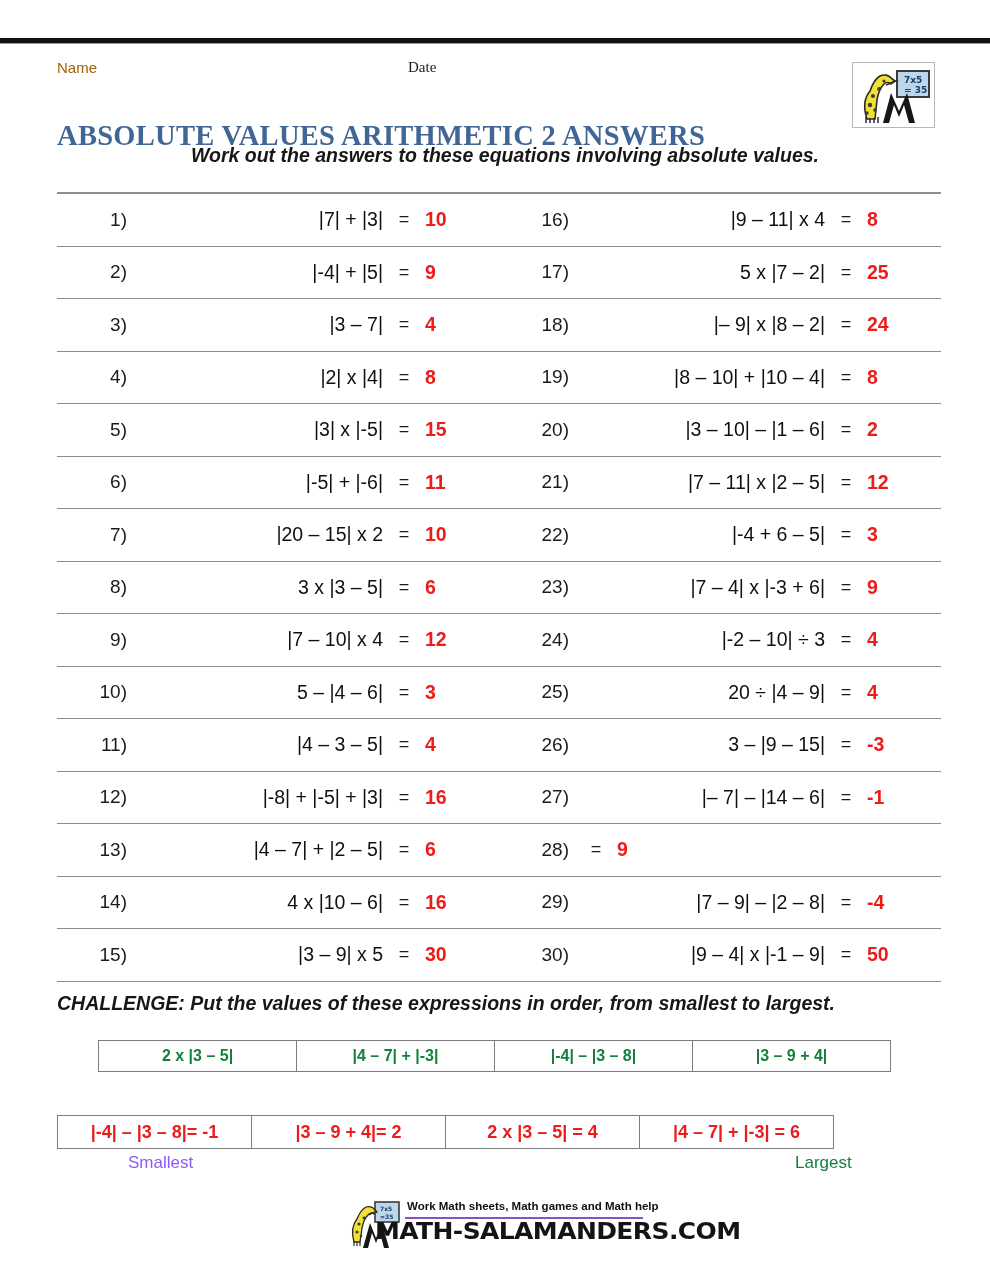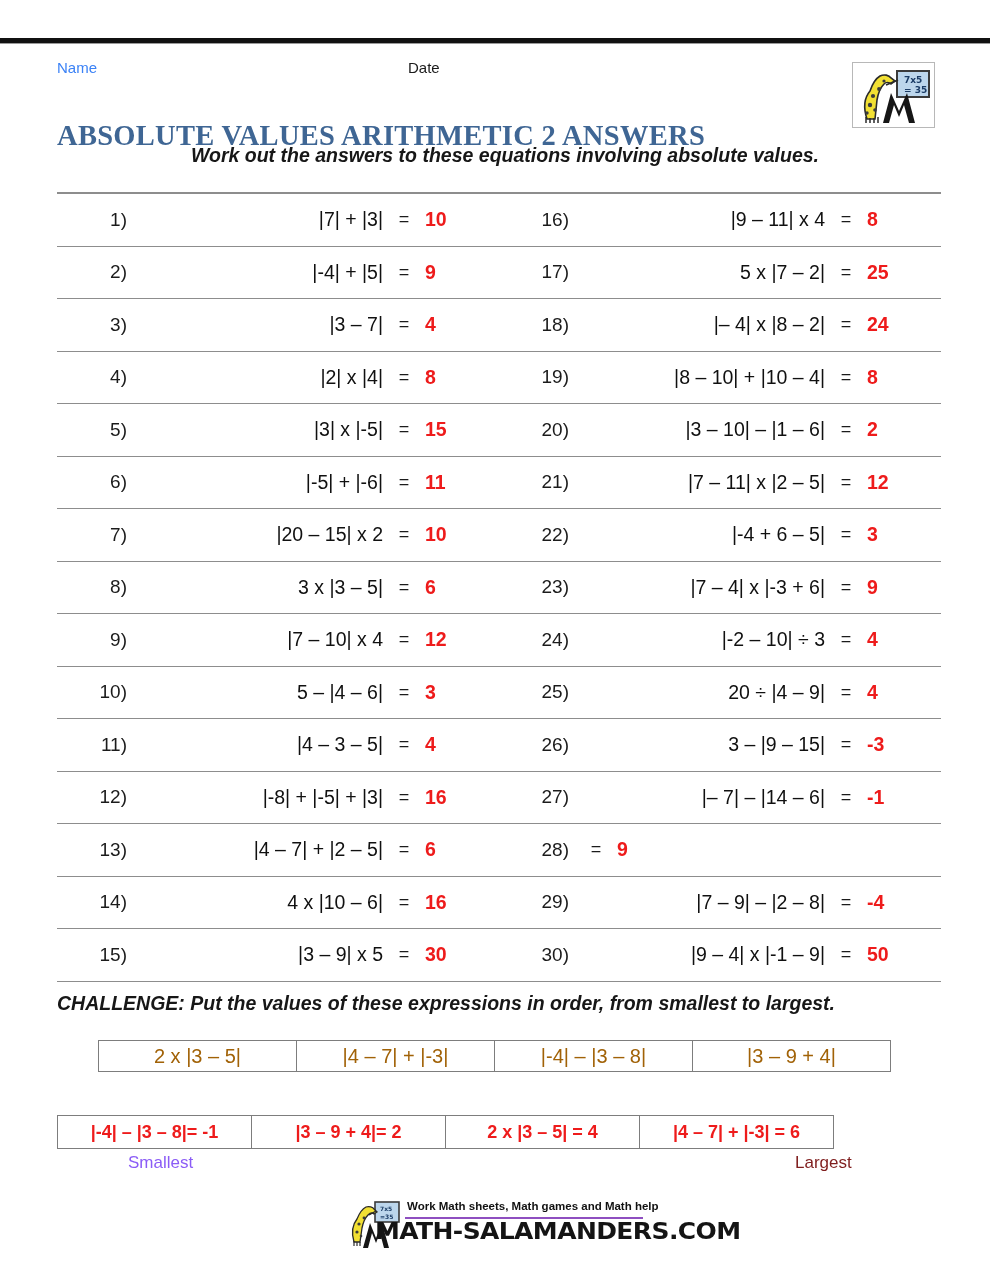--- a/index.html
+++ b/index.html
@@ -31,27 +31,28 @@
     height: 5px;
     background: #111111;
     border-bottom: 1px solid #9a9a9a;
   }
 
   
   .name-label {
     position: absolute;
     left: 57px; top: 59px;
     font-size: 15px;
-    color: #3b82f6;
+    color: #a16207;
   }
   .date-label {
     position: absolute;
     left: 408px; top: 59px;
     font-size: 15px;
     color: #1b1b1b;
+    font-family: Liberation Serif, serif;
   }
   .page-title {
     position: absolute;
     left: 57px; top: 101px;
     font-family: "Liberation Serif", serif;
     font-size: 28.5px;
     letter-spacing: 0.3px;
     color: #3f6694;
     white-space: nowrap;
   }
@@ -151,23 +152,24 @@
     border: 1px solid #7d7d7d;
     box-sizing: border-box;
     background: #ffffff;
   }
   .challenge-cell {
     flex: 1;
     border-left: 1px solid #7d7d7d;
     display: flex;
     align-items: center;
     justify-content: center;
-    font-size: 20px;
-    color: #a16207;
-    white-space: nowrap;
+    font-size: 16px;
+    color: #15803d;
+    white-space: nowrap;
+    font-weight: bold;
   }
   .challenge-cell:first-child { border-left: none; }
 
   .answer-row {
     position: absolute;
     left: 57px; top: 1115px;
     width: 777px;
     height: 34px;
     display: flex;
     border: 1px solid #7d7d7d;
@@ -190,21 +192,21 @@
   .smallest-label {
     position: absolute;
     left: 128px; top: 1153px;
     font-size: 17px;
     color: #8b5cf6;
   }
   .largest-label {
     position: absolute;
     left: 795px; top: 1153px;
     font-size: 17px;
-    color: #7f1d1d;
+    color: #15803d;
   }
 
   
   .footer {
     position: absolute;
     left: 0; top: 1196px;
     width: 990px;
     display: flex;
     justify-content: center;
     align-items: flex-start;
@@ -315,21 +317,21 @@
       </div>
       <div class="prow">
         <div class="pcell">
           <span class="pnum">3)</span>
           <span class="pexpr">|3 – 7|</span>
           <span class="peq">=</span>
           <span class="pans">4</span>
         </div>
         <div class="pcell">
           <span class="pnum">18)</span>
-          <span class="pexpr">|– 4| x |8 – 2|</span>
+          <span class="pexpr">|– 9| x |8 – 2|</span>
           <span class="peq">=</span>
           <span class="pans">24</span>
         </div>
       </div>
       <div class="prow">
         <div class="pcell">
           <span class="pnum">4)</span>
           <span class="pexpr">|2| x |4|</span>
           <span class="peq">=</span>
           <span class="pans">8</span>

